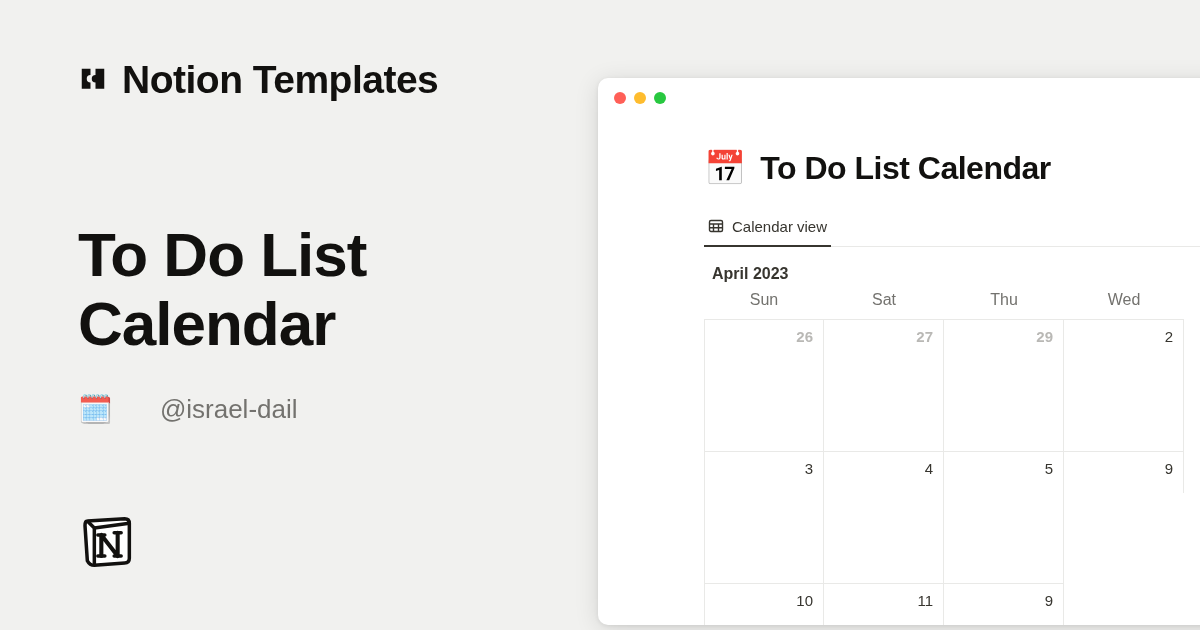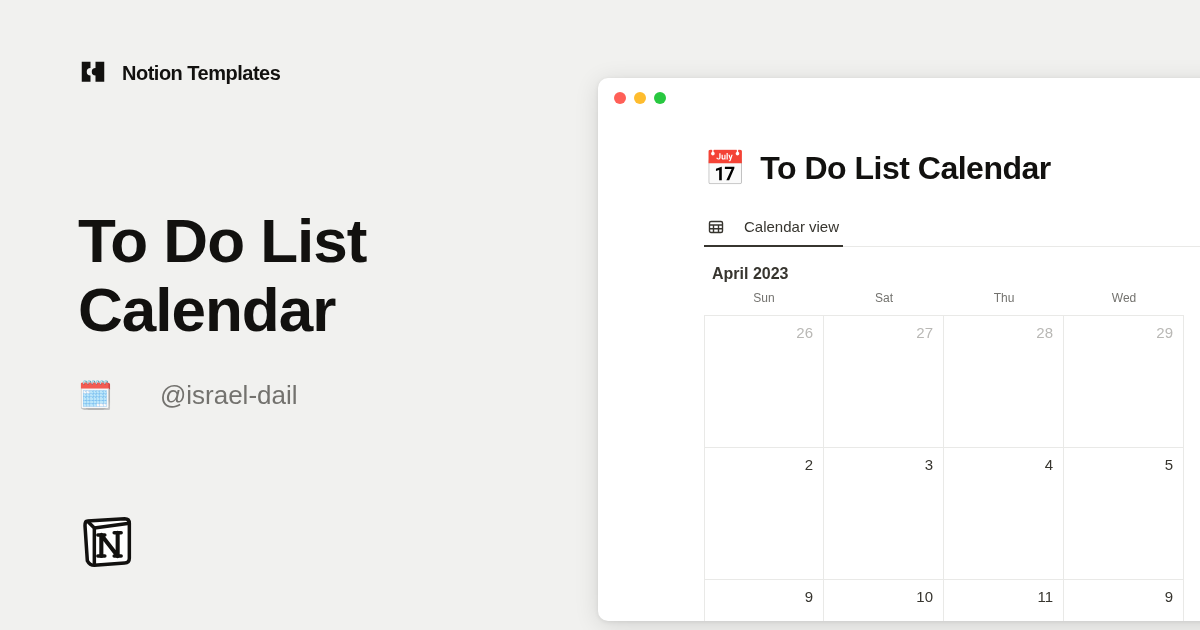--- a/index.html
+++ b/index.html
@@ -22,21 +22,21 @@
       display: flex;
       align-items: center;
       gap: 14px;
     }
     .puzzle-icon {
       width: 30px;
       height: 30px;
       flex-shrink: 0;
     }
     .header-title {
-      font-size: 20px;
+      font-size: 39px;
       font-weight: 700;
       letter-spacing: -0.5px;
     }
     .main-title {
       margin-top: 118px;
       font-size: 62px;
       font-weight: 700;
       line-height: 1.12;
       letter-spacing: -1px;
     }
@@ -97,22 +97,22 @@
       font-weight: 700;
       letter-spacing: -0.5px;
     }
     .view-tabs {
       display: flex;
       margin-top: 22px;
       border-bottom: 1px solid #e9e9e7;
     }
     .view-tab {
       display: flex;
-      align-items: flex-end;
-      gap: 20px;
+      align-items: flex-start;
+      gap: 8px;
       padding: 8px 4px 10px 4px;
       margin-right: 12px;
       font-size: 15px;
       font-weight: 500;
       color: #37352f;
       border-bottom: 2px solid #37352f;
       margin-bottom: -1px;
     }
     .view-tab-icon { width: 16px; height: 16px; }
     .view-tab-label {}
@@ -123,40 +123,40 @@
       color: #37352f;
       padding-left: 8px;
     }
     .dow-row {
       display: grid;
       grid-template-columns: repeat(4, 120px);
       background: #fff;
     }
     .dow {
       text-align: center;
-      font-size: 12px;
+      font-size: 16px;
       color: #73726e;
       padding: 8px 0 10px 0;
     }
     .grid {
       display: grid;
       grid-template-columns: repeat(4, 120px);
     }
     .cell {
       height: 132px;
       border-right: 1px solid #e9e9e7;
       border-top: 1px solid #e9e9e7;
       padding: 8px 10px;
       text-align: right;
       font-size: 15px;
       color: #37352f;
     }
     .cell.short { height: 42px; }
     .cell:nth-child(4n+1) { border-left: 1px solid #e9e9e7; }
-    .cell.dim { color: #b9b8b5; }
+    .cell.dim { color: #b9b8b5; font-weight: bold; }
   </style>
 </head>
 <body>
 
 <div class="left-pane">
   <div class="header-row">
     <span class="puzzle-icon">
       <svg viewBox="0 0 24 24" fill="#12110f">
         <path d="M3 3h7v5a3 3 0 1 0 0 6v5H3V3zm11 0h7v16h-7v-5a3 3 0 1 1 0-6V3z"></path>
       </svg>
@@ -215,21 +215,20 @@
     <div class="dow-row">
       <div class="dow">Sun</div>
       <div class="dow">Sat</div>
       <div class="dow">Thu</div>
       <div class="dow">Wed</div>
     </div>
 
     <div class="grid">
       <div class="cell dim">26</div>
       <div class="cell dim">27</div>
-      <div class="cell dim">28</div>
       <div class="cell dim">29</div>
 
       <div class="cell">2</div>
       <div class="cell">3</div>
       <div class="cell">4</div>
       <div class="cell">5</div>
 
       <div class="cell short">9</div>
       <div class="cell short">10</div>
       <div class="cell short">11</div>

